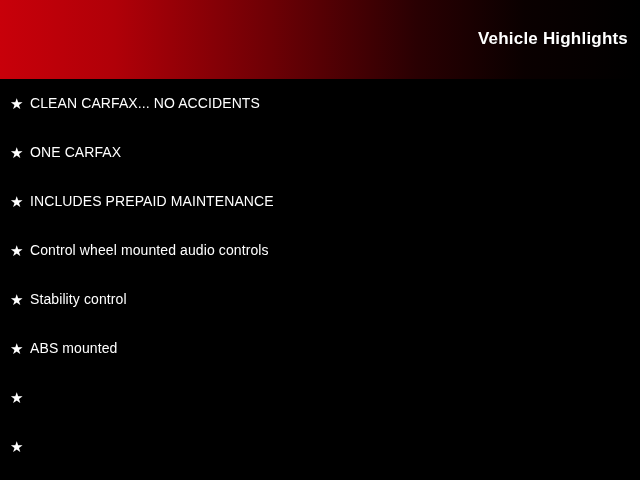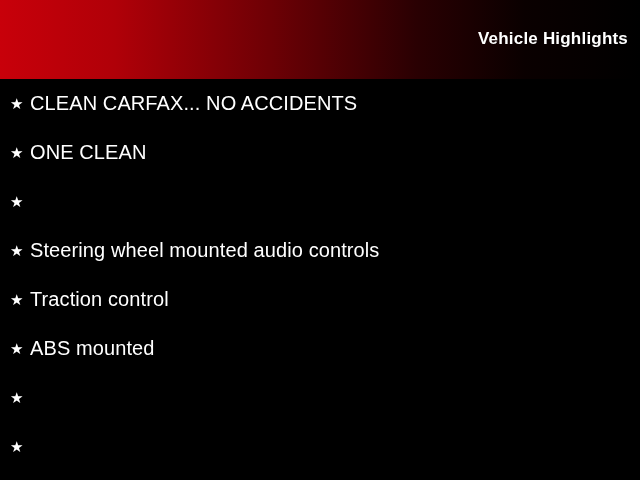--- a/index.html
+++ b/index.html
@@ -55,21 +55,21 @@
     color: #ffffff;
     font-size: 15px;
     line-height: 20px;
     width: 20px;
     flex: 0 0 20px;
     text-align: left;
     padding-top: 1px;
   }
   .highlight-text {
     color: #ffffff;
-    font-size: 20px;
+    font-size: 14px;
     line-height: 20px;
     font-weight: normal;
     letter-spacing: 0.1px;
     white-space: nowrap;
   }
 </style>
 </head>
 <body>
 
 <div class="page">
@@ -80,35 +80,36 @@
 
   <ul class="highlights">
 
     <li class="highlight-row">
       <span class="bullet-star">★</span>
       <span class="highlight-text">CLEAN CARFAX... NO ACCIDENTS</span>
     </li>
 
     <li class="highlight-row">
       <span class="bullet-star">★</span>
-      <span class="highlight-text">ONE CLEAN</span>
+      <span class="highlight-text">ONE CARFAX</span>
     </li>
 
     <li class="highlight-row">
       <span class="bullet-star">★</span>
+      <span class="highlight-text">INCLUDES PREPAID MAINTENANCE</span>
     </li>
 
     <li class="highlight-row">
       <span class="bullet-star">★</span>
-      <span class="highlight-text">Steering wheel mounted audio controls</span>
+      <span class="highlight-text">Control wheel mounted audio controls</span>
     </li>
 
     <li class="highlight-row">
       <span class="bullet-star">★</span>
-      <span class="highlight-text">Traction control</span>
+      <span class="highlight-text">Stability control</span>
     </li>
 
     <li class="highlight-row">
       <span class="bullet-star">★</span>
       <span class="highlight-text">ABS mounted</span>
     </li>
 
     <li class="highlight-row">
       <span class="bullet-star">★</span>
     </li>

